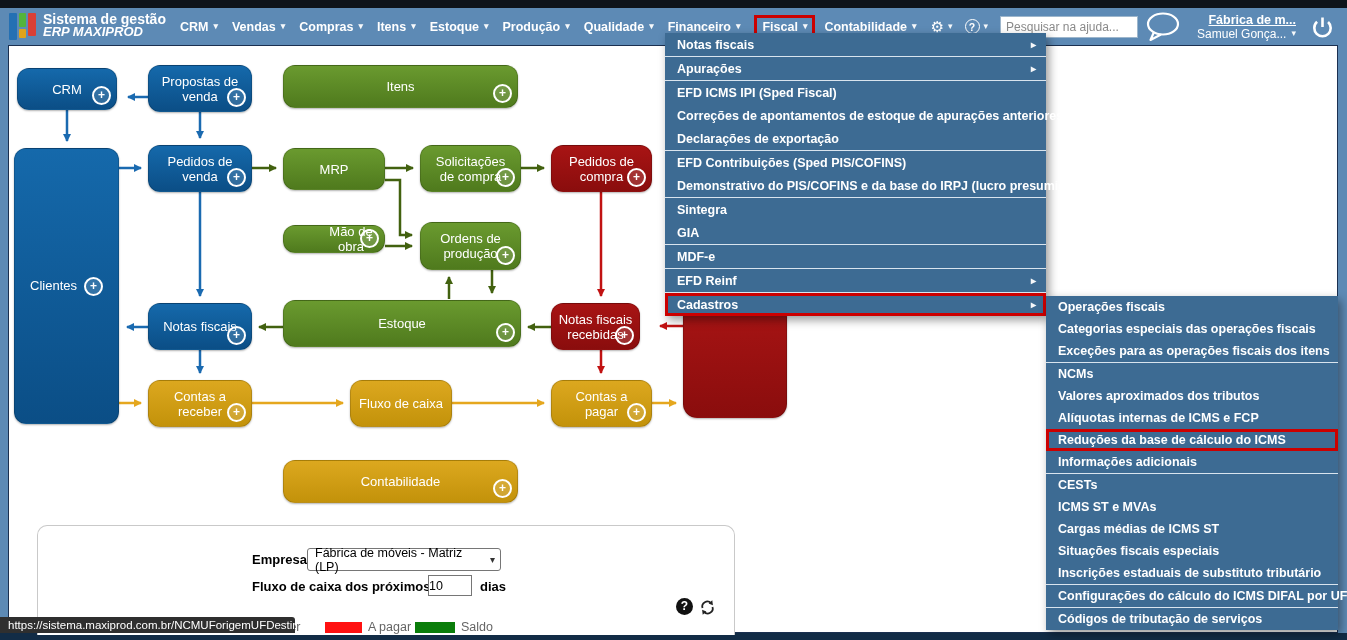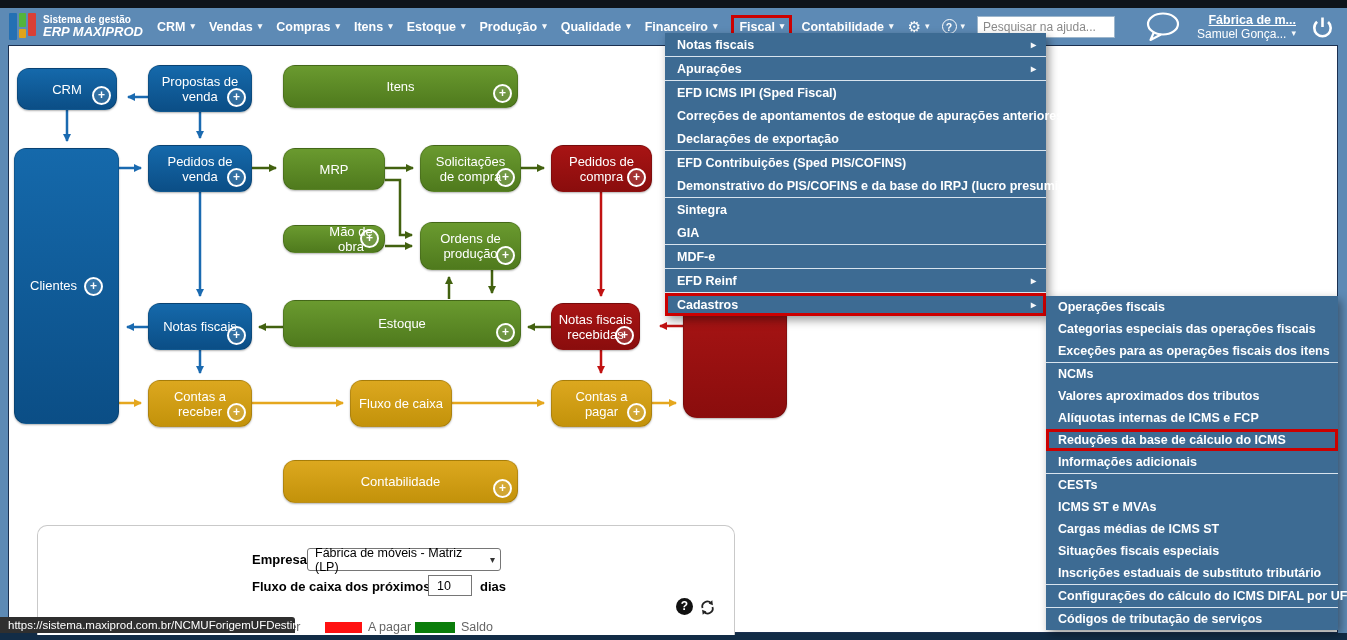--- a/index.html
+++ b/index.html
@@ -16,21 +16,21 @@
   
   #navbar{position:absolute;left:0;top:8px;right:0;height:37px;background:#5d8ab5;display:flex;align-items:center;color:#fff;z-index:20;}
   #logo{display:flex;align-items:center;gap:7px;margin:0 14px 0 9px;}
   .logo-sq{display:flex;align-items:flex-start;gap:2px;height:27px;}
   .lsq{border-radius:1px;}
   .lsq.b{width:8px;height:27px;background:#2470b3;}
   .lsq-col{display:flex;flex-direction:column;gap:2px;}
   .lsq.g{width:7px;height:14px;background:#54b33c;}
   .lsq.y{width:7px;height:9px;background:#e0a31a;}
   .lsq.r{width:8px;height:23px;background:#d94036;}
-  #logo .t1{font-size:10px;font-weight:700;line-height:11px;}
+  #logo .t1{font-size:14px;font-weight:700;line-height:11px;}
   #logo .t2{font-size:13px;font-weight:700;font-style:italic;line-height:14px;}
   #nav-items{display:flex;align-items:center;}
   .nav-item{display:flex;align-items:center;gap:5px;margin-right:14px;font-weight:700;font-size:12.5px;cursor:default;white-space:nowrap;}
   .nav-item.active{border:3px solid #cc0000;padding:2px 5px;margin-right:9px;}
   .caret{font-size:9px;line-height:9px;opacity:.95;}
   .nav-ico{display:flex;align-items:center;gap:4px;margin-right:12px;font-size:15px;}
   .q-circle{display:inline-flex;align-items:center;justify-content:center;width:15px;height:15px;border:1.6px solid #fff;border-radius:50%;font-size:10.5px;font-weight:700;box-sizing:border-box;}
   #search-input{width:126px;height:18px;border:1px solid #9db6cc;font-size:12px;padding:1px 5px;color:#0369a1;}
   #search-input::placeholder{color:#8a8a8a;}
   #nav-right{margin-left:auto;display:flex;align-items:center;gap:14px;padding-right:12px;}
@@ -55,21 +55,21 @@
   .box.dred{background:linear-gradient(#a81414,#8a0d0d);}
   .box.gold{background:linear-gradient(#dca81f,#c3920a);}
   .badge{position:absolute;right:5px;bottom:4px;width:15px;height:15px;border:2px solid #fff;border-radius:50%;background:rgba(255,255,255,.15);color:#fff;font-size:12px;font-weight:700;line-height:14px;text-align:center;cursor:pointer;}
   .badge.inline{position:static;display:inline-block;margin-left:7px;vertical-align:middle;}
   #box-hidden{z-index:2;}
   
   #form-panel{position:absolute;left:37px;top:525px;width:698px;height:110px;border:1px solid #c9c9c9;border-bottom:none;border-radius:10px 10px 0 0;background:#fff;z-index:3;box-sizing:border-box;}
   .flabel{position:absolute;font-size:13px;font-weight:700;color:#000;z-index:4;}
   #empresa-select{position:absolute;left:307px;top:548px;width:194px;height:23px;border:1px solid #767676;border-radius:3px;background:#fff;font-size:12.5px;color:#000;display:flex;align-items:center;padding:0 20px 0 7px;box-sizing:border-box;z-index:4;}
   #empresa-select .sel-chev{position:absolute;right:5px;font-size:10px;color:#333;}
-  #dias-input{position:absolute;left:428px;top:575px;width:44px;height:21px;border:1px solid #767676;font-size:12.5px;padding:0 8px;box-sizing:border-box;z-index:4;}
+  #dias-input{position:absolute;left:428px;top:575px;width:44px;height:21px;border:1px solid #767676;font-size:12.5px;padding:0 0;box-sizing:border-box;z-index:4;}
   #help-icon{position:absolute;left:676px;top:598px;width:17px;height:17px;border-radius:50%;background:#111;color:#fff;font-size:12px;font-weight:700;line-height:17px;text-align:center;z-index:4;cursor:pointer;}
   #refresh-icon{position:absolute;left:699px;top:599px;z-index:4;cursor:pointer;}
   
   .leg-text{position:absolute;font-size:12.5px;color:#666;z-index:4;}
   .leg-swatch{position:absolute;height:11px;z-index:4;}
   
   #status-tooltip{position:absolute;left:0;top:617px;width:287px;height:16px;background:#2f2f2f;color:#fff;font-size:11.5px;line-height:16px;padding-left:8px;border-radius:0 3px 0 0;z-index:40;white-space:nowrap;overflow:hidden;}
 </style>
 </head>
 <body>
@@ -140,21 +140,21 @@
 <div class="box blue" style="left:14px;top:148px;width:105px;height:276px;">
   <span><span>Clientes</span><span class="badge inline">+</span></span>
 </div>
 <div class="box blue" style="left:148px;top:145px;width:104px;height:47px;">
   <span>Pedidos de venda</span>
   <span class="badge">+</span>
 </div>
 <div class="box green" style="left:283px;top:148px;width:102px;height:42px;">
   <span>MRP</span>
 </div>
-<div class="box green" style="left:420px;top:145px;width:101px;height:47px;border-radius:14px;">
+<div class="box green" style="left:420px;top:145px;width:101px;height:47px;">
   <span>Solicitações de compra</span>
   <span class="badge">+</span>
 </div>
 <div class="box dred" style="left:551px;top:145px;width:101px;height:47px;">
   <span>Pedidos de compra</span>
   <span class="badge">+</span>
 </div>
 <div class="box green" style="left:283px;top:225px;width:102px;height:28px;padding-left:40px;">
   <span>Mão de obra</span>
   <span class="badge">+</span>

